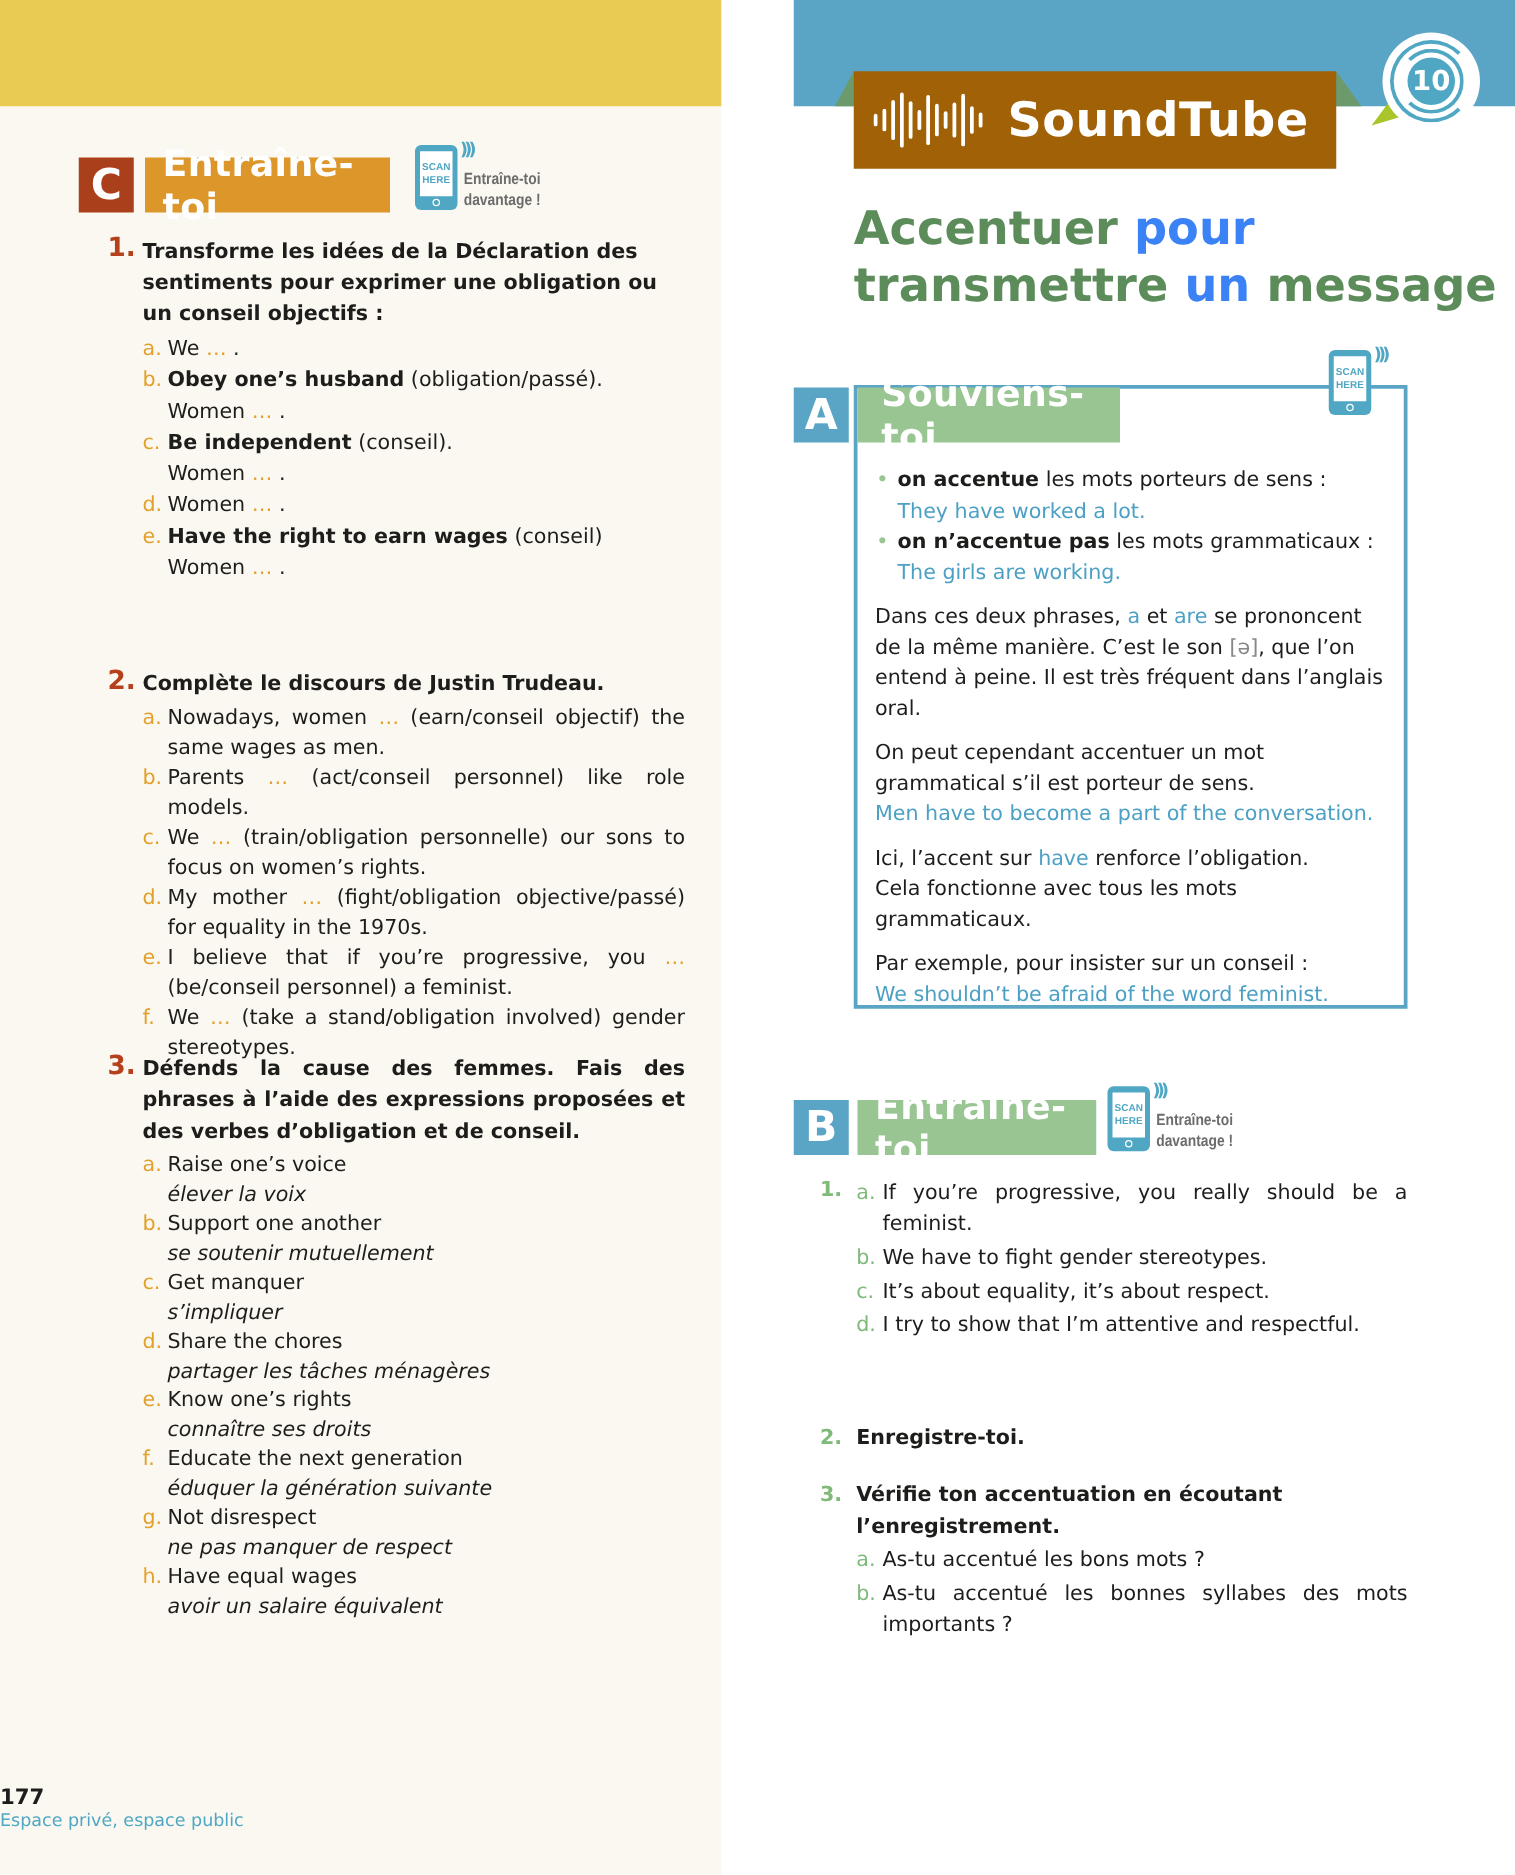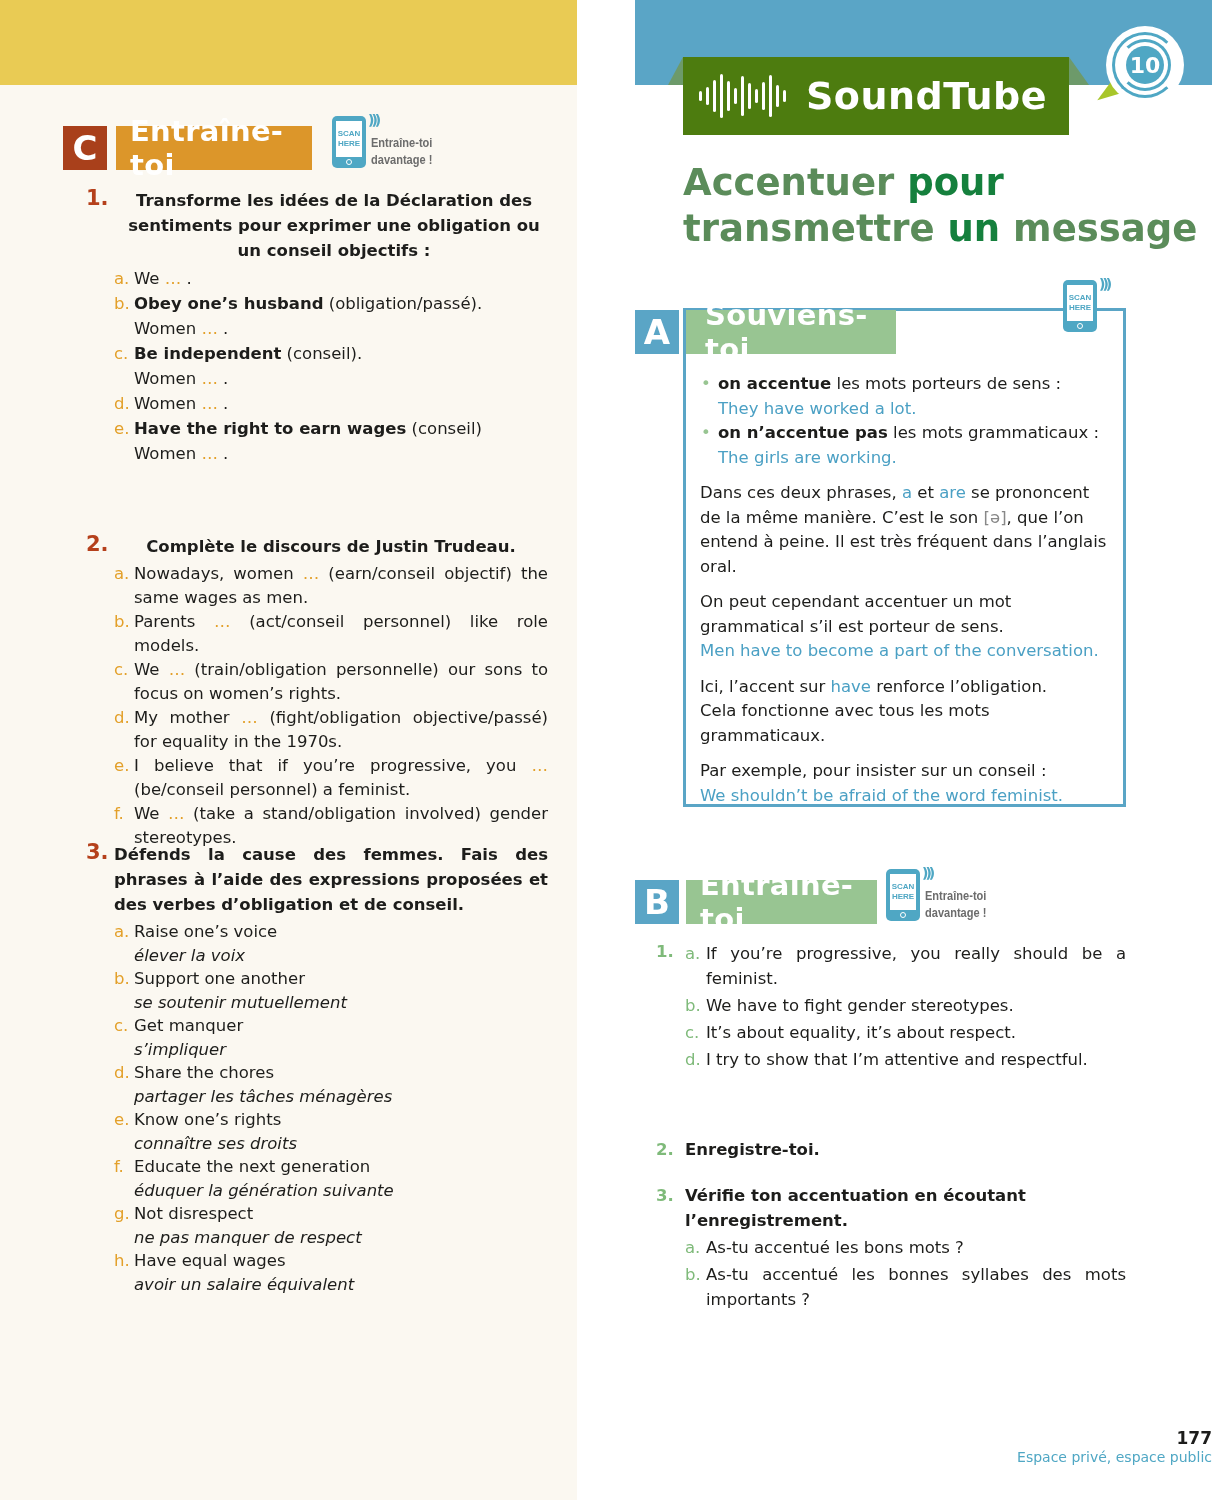--- a/index.html
+++ b/index.html
@@ -17,64 +17,64 @@
   .scan { position: absolute; display: flex; align-items: flex-end; }
   .scan-phone { width: 34px; height: 52px; border-radius: 5px; background: #4fa7c4; position: relative; }
   .scan-phone .screen { position: absolute; left: 4px; top: 5px; width: 26px; height: 36px; background: #fff; display: flex; flex-direction: column; align-items: center; justify-content: center; }
   .scan-phone .screen span { font-size: 8px; line-height: 10px; color: #4fa7c4; font-weight: bold; font-family: "Liberation Sans", sans-serif; }
   .scan-phone .btn { position: absolute; left: 14px; bottom: 3px; width: 6px; height: 6px; border-radius: 50%; border: 1px solid #fff; }
   .scan-waves { position: absolute; top: -4px; left: 36px; color: #4fa7c4; font-size: 14px; font-weight: bold; letter-spacing: -3px; }
   .scan-text { margin-left: 4px; font-family: "Liberation Sans", sans-serif; font-size: 13px; line-height: 17px; color: #6c6c6c; font-weight: bold; transform: scaleX(0.85); transform-origin: left; white-space: nowrap; }
 
   .ex { position: absolute; font-size: 16.5px; line-height: 25px; }
   .ex-num { position: absolute; font-weight: bold; font-size: 21px; }
-  .ex-q { font-weight: bold; text-align: center; }
+  .ex-q { font-weight: bold; }
   .item { position: relative; }
   .ilbl { position: absolute; }
   .dots-o { color: #e3a02a; }
   .fr { font-style: italic; }
 
   .orange { color: #e3a02a; }
   .red { color: #b5401b; }
   .blue-txt { color: #4ba0c4; }
 
   
   .right-band { position: absolute; left: 635px; top: 0; width: 577px; height: 85px; background: #5aa5c6; }
   .ribbon-fold-l { position: absolute; left: 668px; top: 57px; width: 0; height: 0; border-left: 15px solid transparent; border-bottom: 28px solid #6d9a6a; }
   .ribbon-fold-r { position: absolute; left: 1069px; top: 57px; width: 0; height: 0; border-right: 20px solid transparent; border-bottom: 28px solid #6d9a6a; }
-  .ribbon { position: absolute; left: 683px; top: 57px; width: 386px; height: 78px; background: #4d7c0f; display: flex; align-items: center; }
+  .ribbon { position: absolute; left: 683px; top: 57px; width: 386px; height: 78px; background: #a16207; display: flex; align-items: center; }
   .wave { display: flex; align-items: center; gap: 4px; margin-left: 16px; margin-right: 20px; height: 50px; }
   .wave i { display: block; width: 3px; background: #fff; border-radius: 2px; }
   .ribbon-title { color: #fff; font-weight: bold; font-size: 38px; letter-spacing: 0.5px; }
 
   .badge { position: absolute; left: 1106px; top: 26px; width: 78px; height: 78px; border-radius: 50%; background: #fff; }
   .badge .r1 { position: absolute; left: 6px; top: 6px; width: 66px; height: 66px; border-radius: 50%; border: 3px solid #4fa7c4; border-right-color: transparent; }
   .badge .r2 { position: absolute; left: 13px; top: 13px; width: 52px; height: 52px; border-radius: 50%; border: 3px solid #4fa7c4; border-left-color: transparent; }
   .badge .core { position: absolute; left: 20px; top: 20px; width: 38px; height: 38px; border-radius: 50%; background: #4fa7c4; color: #fff; font-weight: bold; font-size: 22px; display: flex; align-items: center; justify-content: center; }
   .badge-arrow { position: absolute; left: 1094px; top: 78px; width: 0; height: 0; border-top: 12px solid transparent; border-bottom: 12px solid transparent; border-right: 36px solid #a8c62a; transform: rotate(-35deg); }
 
   .main-title { position: absolute; left: 683px; top: 160px; font-weight: bold; font-size: 37px; line-height: 46px; color: #5b8c5a; }
-  .main-title .lt { color: #15803d; }
+  .main-title .lt { color: #3b82f6; }
 
   .box-a { position: absolute; left: 683px; top: 308px; width: 443px; height: 499px; border: 3px solid #5aa5c6; background: #fff; }
   .content-a { position: absolute; left: 700px; top: 372px; width: 415px; font-size: 16.5px; line-height: 24.5px; }
   .content-a p { margin-bottom: 11px; }
   .bullet { position: relative; padding-left: 18px; }
   .bullet::before { content: "•"; position: absolute; left: 1px; color: #98c592; }
   .b { font-weight: bold; }
   .ipa { color: #888; }
 
   .ex-b { position: absolute; left: 656px; font-size: 16.5px; line-height: 25px; width: 470px; }
   .ex-b .num { position: absolute; left: 0; top: 0; color: #7fba7a; font-weight: bold; }
   .ex-b .body { margin-left: 29px; }
   .ex-b .sub { position: relative; padding-left: 21px; }
   .ex-b .sub .l { position: absolute; left: 0; color: #7fba7a; }
   .justify { text-align: justify; }
 
-  .footer { position: absolute; left: 0; top: 1428px; width: 1212px; text-align: right; }
+  .footer { position: absolute; left: 0; top: 1428px; width: 1212px; text-align: left; }
   .page-num { font-weight: bold; font-size: 17px; line-height: 20px; }
   .page-sub { font-size: 14px; color: #4fa7c4; line-height: 18px; }
 </style>
 </head>
 <body>
 
 <div class="left-page">
   <div class="left-band"></div>
 
   <div class="sec-head" style="left:63px; top:126px; height:44px;">

